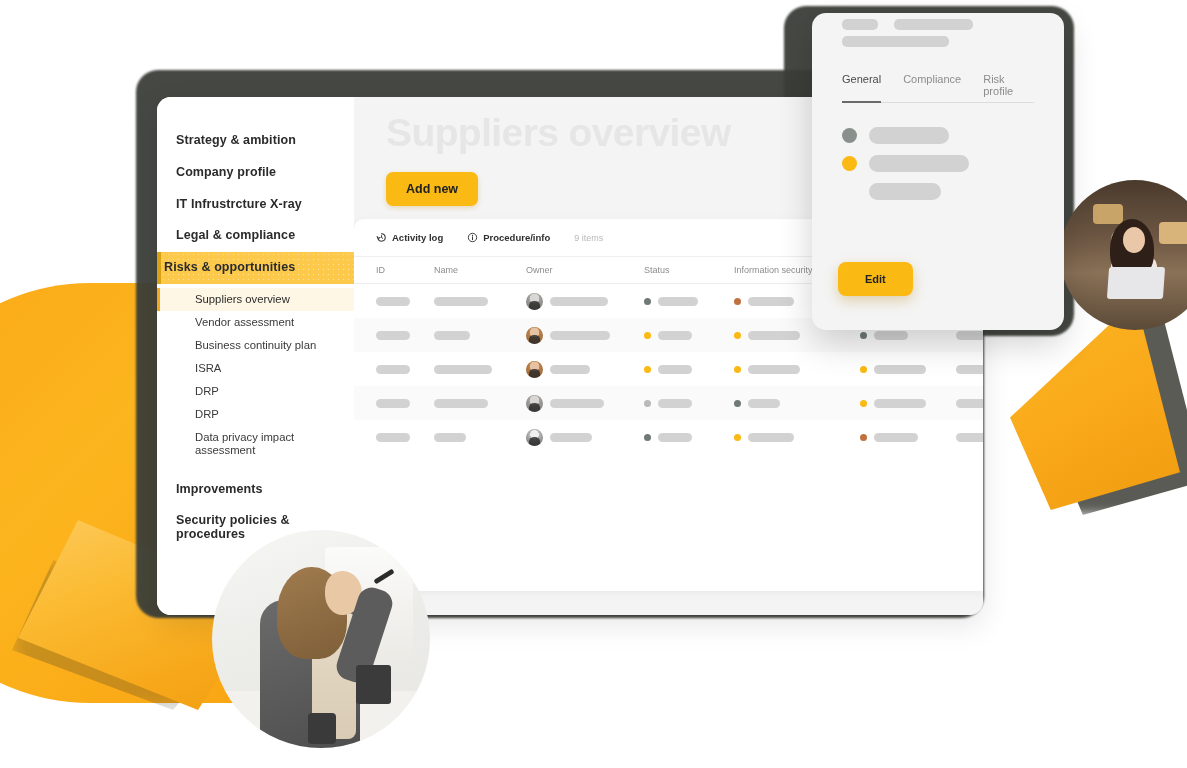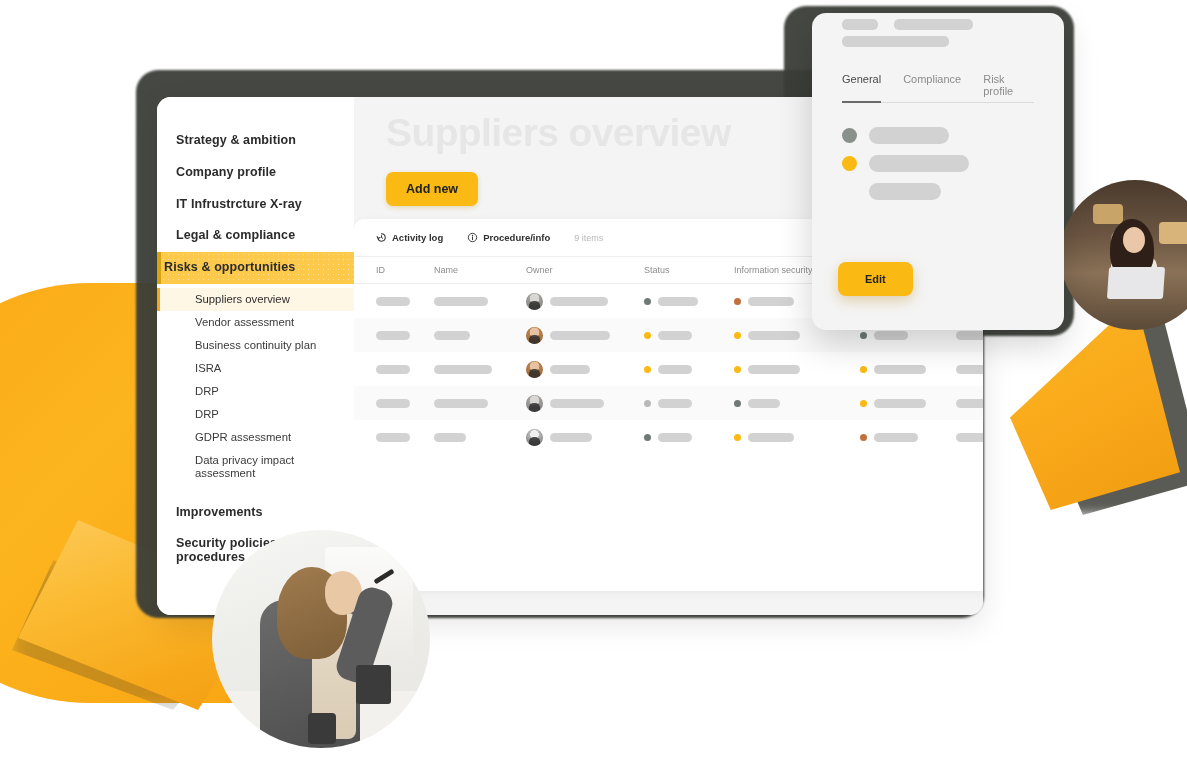--- a/index.html
+++ b/index.html
@@ -229,21 +229,20 @@
         <div class="nav-item">Legal &amp; compliance</div>
         <div class="nav-item active">Risks &amp; opportunities</div>
 
         <div class="subnav">
           <div class="sub-item active">Suppliers overview</div>
           <div class="sub-item">Vendor assessment</div>
           <div class="sub-item">Business continuity plan</div>
           <div class="sub-item">ISRA</div>
           <div class="sub-item">DRP</div>
           <div class="sub-item">DRP</div>
-          <div class="sub-item">GDPR assessment</div>
           <div class="sub-item">Data privacy impact assessment</div>
         </div>
 
         <div class="nav-spacer"></div>
         <div class="nav-item">Improvements</div>
         <div class="nav-item">Security policies &amp; procedures</div>
       </div>
 
     </div>
 

